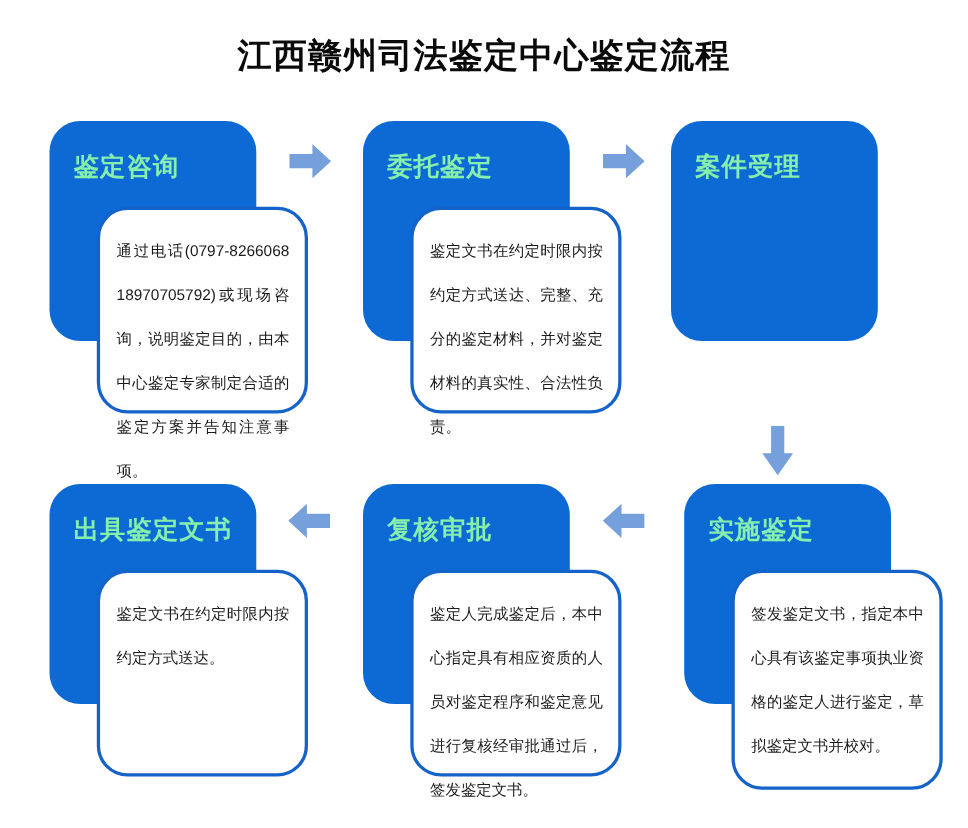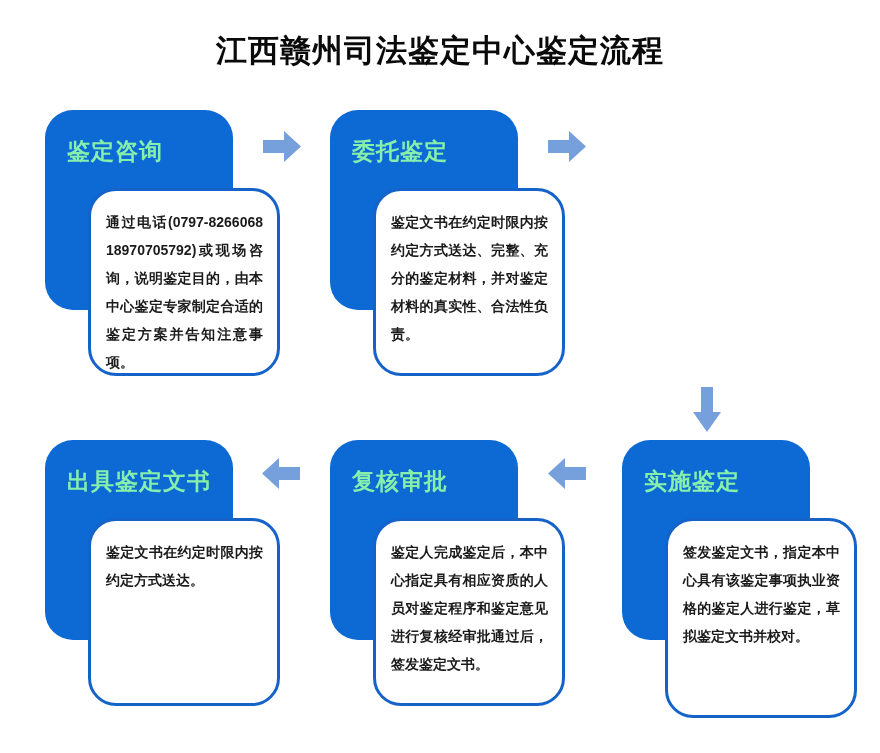--- a/index.html
+++ b/index.html
@@ -50,22 +50,22 @@
     position: absolute;
     left: 43px; top: 78px;
     width: 192px; height: 188px;
     background: #ffffff;
     border: 3px solid var(--card-border);
     border-radius: 28px;
     padding: 17px 14px 10px 15px;
   }
   .step-body {
     font-size: 14px;
-    font-weight: bold;
-    line-height: 28px;
+    font-weight: normal;
+    line-height: 40px;
     color: var(--text-dark);
     text-align: justify;
   }
   
   .pos-0 { left: 45px;  top: 110px; }
   .pos-1 { left: 330px; top: 110px; }
   .pos-2 { left: 610px; top: 110px; }
   .pos-3 { left: 622px; top: 440px; }
   .pos-4 { left: 330px; top: 440px; }
   .pos-5 { left: 45px;  top: 440px; }
@@ -99,20 +99,23 @@
   <div class="step pos-1">
     <div class="step-header">
       <span class="step-title">委托鉴定</span>
     </div>
     <div class="step-card">
       <p class="step-body">鉴定文书在约定时限内按约定方式送达、完整、充分的鉴定材料，并对鉴定材料的真实性、合法性负责。</p>
     </div>
   </div>
 
   <div class="step pos-2">
+    <div class="step-header">
+      <span class="step-title">案件受理</span>
+    </div>
   </div>
 
   <div class="step pos-3">
     <div class="step-header">
       <span class="step-title">实施鉴定</span>
     </div>
     <div class="step-card">
       <p class="step-body">签发鉴定文书，指定本中心具有该鉴定事项执业资格的鉴定人进行鉴定，草拟鉴定文书并校对。</p>
     </div>
   </div>

